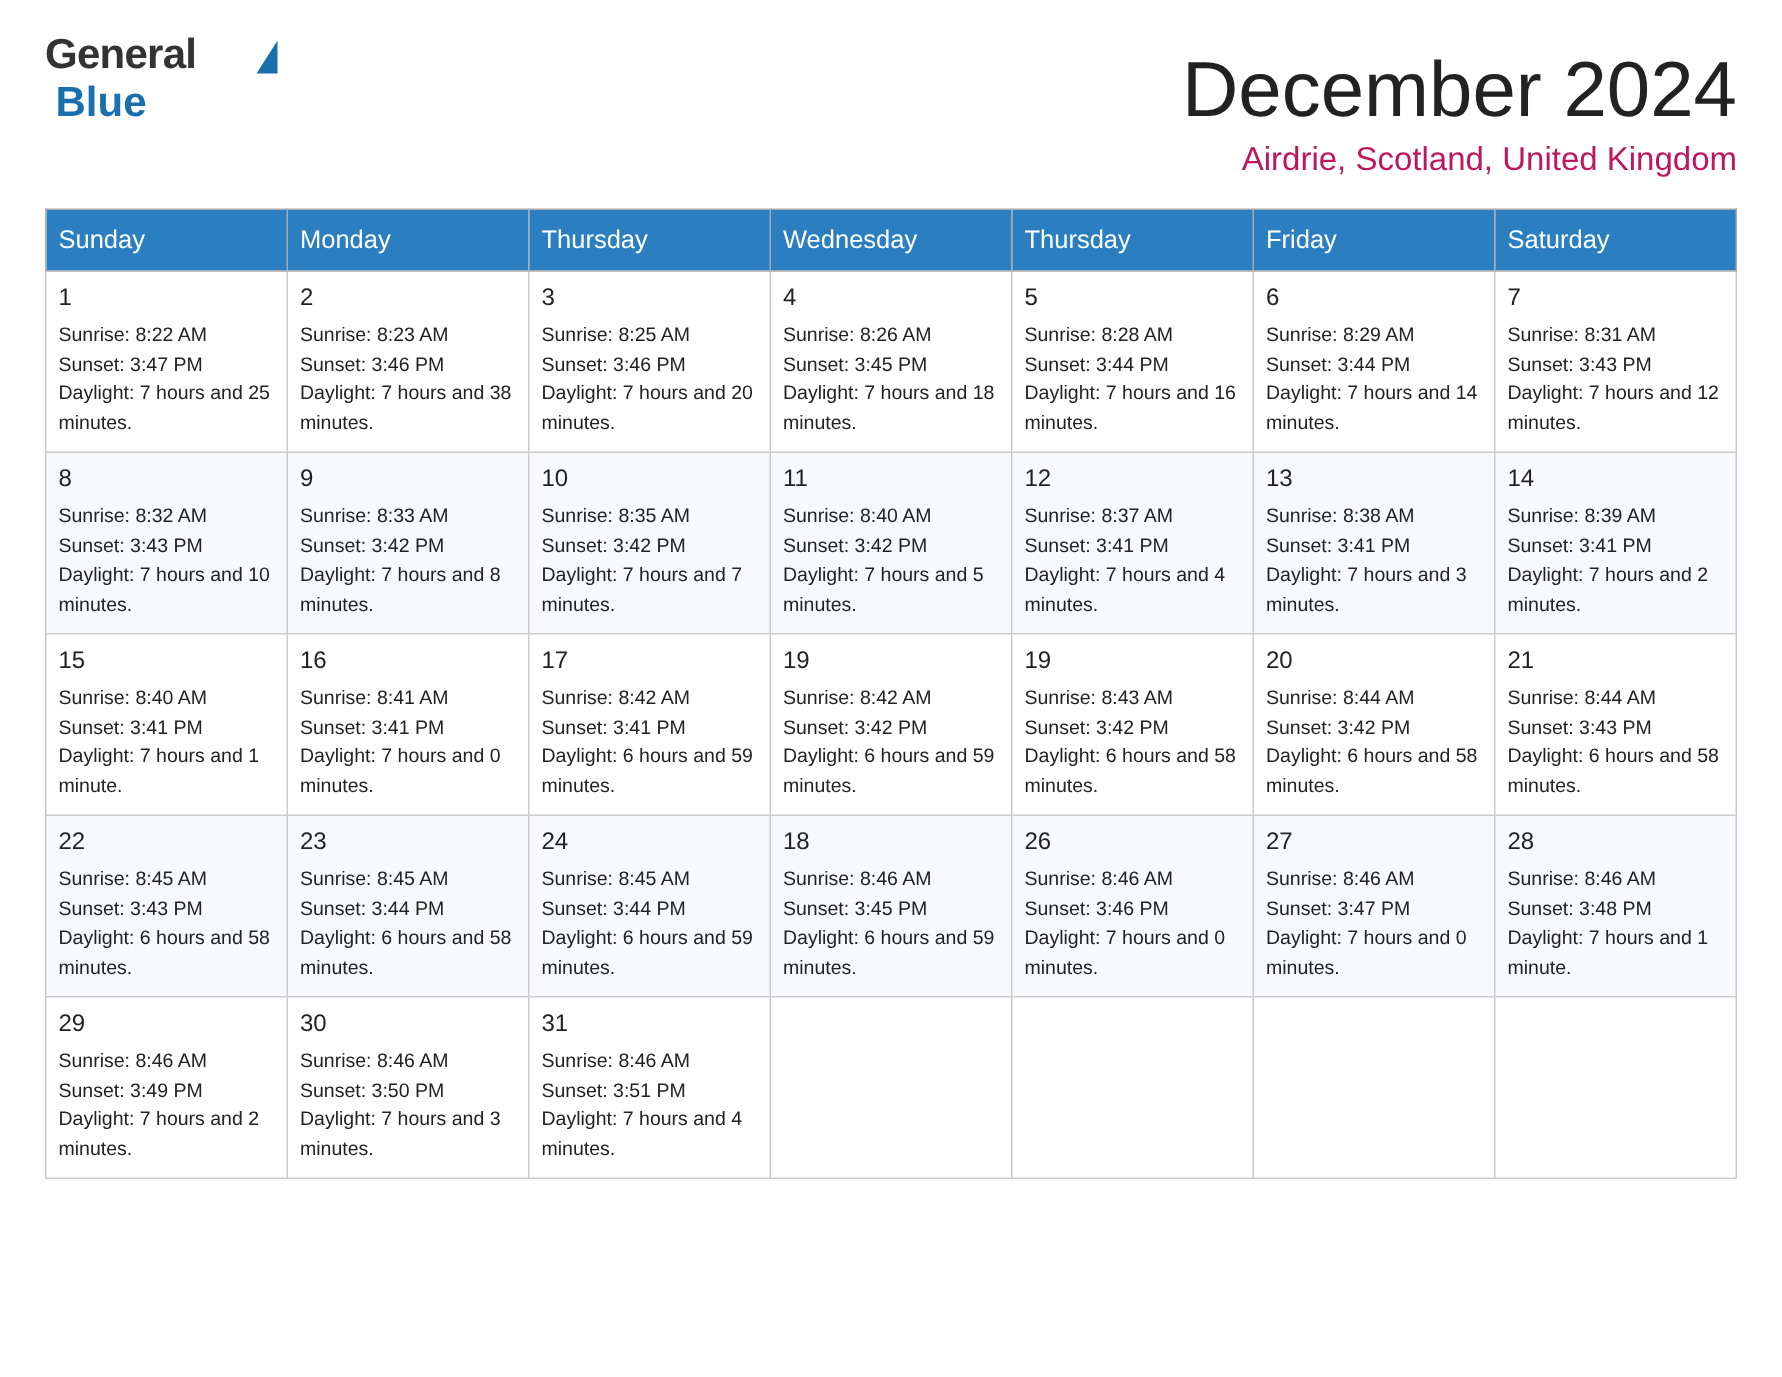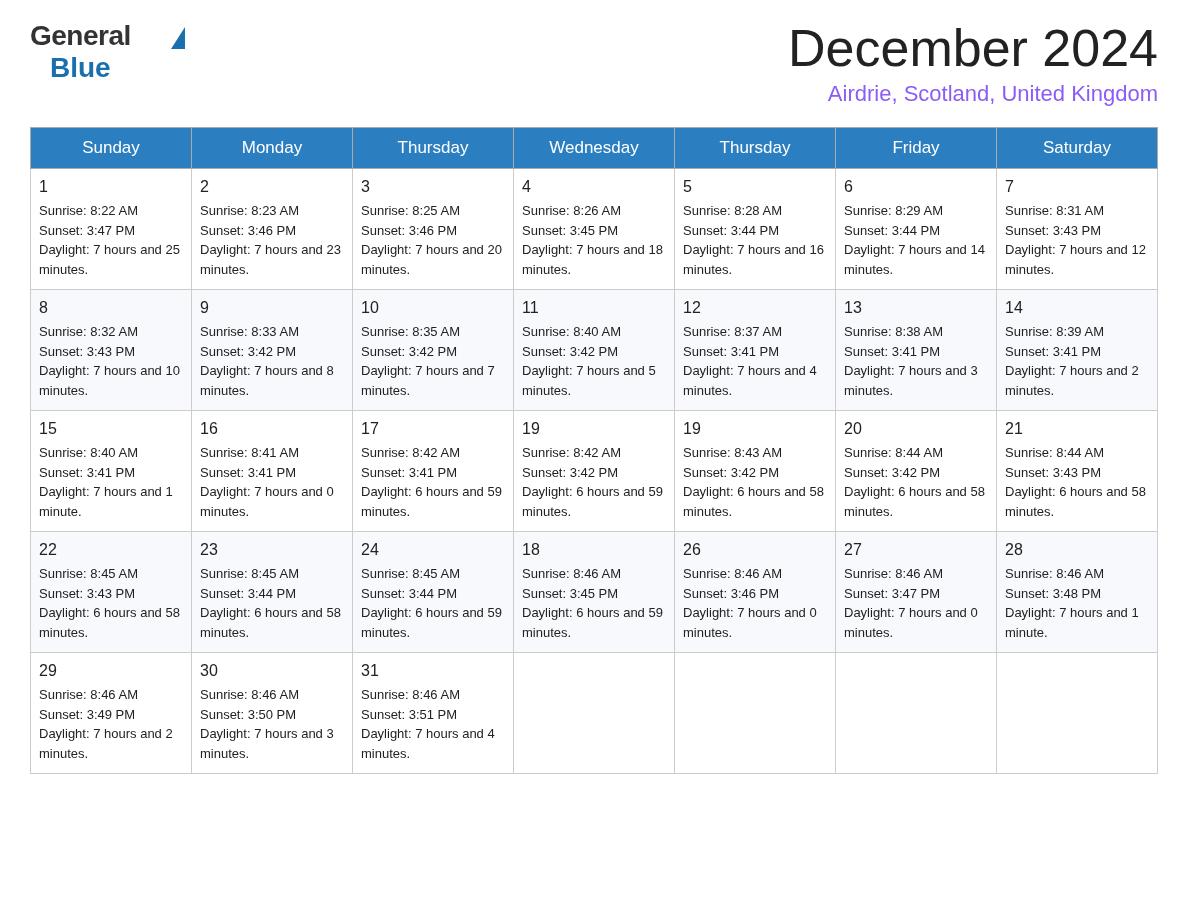--- a/index.html
+++ b/index.html
@@ -28,48 +28,49 @@
       border-left: 14px solid transparent;
       border-right: 0px solid transparent;
       border-bottom: 22px solid #1a6faf;
       margin-left: 3px;
       margin-top: 4px;
     }
     .logo-blue {
       font-size: 28px;
       font-weight: bold;
       color: #1a6faf;
-      margin-left: 18px;
+      margin-left: 5px;
     }
     .title-section {
       text-align: right;
     }
     .month-title {
       font-size: 52px;
       font-weight: normal;
       color: #222;
       line-height: 1.1;
+      margin-top: 12px;
     }
     .location-title {
       font-size: 22px;
-      color: #8b5cf6;
+      color: #be185d;
       margin-top: 4px;
     }
     .calendar {
       width: 100%;
       border-collapse: collapse;
       border: 1px solid #aaa;
     }
     .calendar th {
       background-color: #2b7fc1;
       color: #fff;
       padding: 10px 8px;
       font-size: 17px;
       font-weight: normal;
-      text-align: center;
+      text-align: left;
       border: 1px solid #aaa;
     }
     .calendar td {
       vertical-align: top;
       padding: 6px 8px 10px 8px;
       border: 1px solid #ccc;
       width: 14.28%;
       min-height: 100px;
       background: #fff;
       font-size: 13px;
@@ -134,21 +135,21 @@
         <th>Thursday</th>
         <th>Wednesday</th>
         <th>Thursday</th>
         <th>Friday</th>
         <th>Saturday</th>
       </tr>
   </thead>
   <tbody id="calendar-body">
   <tr>
         <td><span class="day-num">1</span><span>Sunrise: 8:22 AM</span><br><span>Sunset: 3:47 PM</span><br><span>Daylight: 7 hours and 25 minutes.</span></td>
-        <td><span class="day-num">2</span><span>Sunrise: 8:23 AM</span><br><span>Sunset: 3:46 PM</span><br><span>Daylight: 7 hours and 23 minutes.</span></td>
+        <td><span class="day-num">2</span><span>Sunrise: 8:23 AM</span><br><span>Sunset: 3:46 PM</span><br><span>Daylight: 7 hours and 38 minutes.</span></td>
         <td><span class="day-num">3</span><span>Sunrise: 8:25 AM</span><br><span>Sunset: 3:46 PM</span><br><span>Daylight: 7 hours and 20 minutes.</span></td>
         <td><span class="day-num">4</span><span>Sunrise: 8:26 AM</span><br><span>Sunset: 3:45 PM</span><br><span>Daylight: 7 hours and 18 minutes.</span></td>
         <td><span class="day-num">5</span><span>Sunrise: 8:28 AM</span><br><span>Sunset: 3:44 PM</span><br><span>Daylight: 7 hours and 16 minutes.</span></td>
         <td><span class="day-num">6</span><span>Sunrise: 8:29 AM</span><br><span>Sunset: 3:44 PM</span><br><span>Daylight: 7 hours and 14 minutes.</span></td>
         <td><span class="day-num">7</span><span>Sunrise: 8:31 AM</span><br><span>Sunset: 3:43 PM</span><br><span>Daylight: 7 hours and 12 minutes.</span></td>
       </tr>
       <tr>
         <td><span class="day-num">8</span><span>Sunrise: 8:32 AM</span><br><span>Sunset: 3:43 PM</span><br><span>Daylight: 7 hours and 10 minutes.</span></td>
         <td><span class="day-num">9</span><span>Sunrise: 8:33 AM</span><br><span>Sunset: 3:42 PM</span><br><span>Daylight: 7 hours and 8 minutes.</span></td>
         <td><span class="day-num">10</span><span>Sunrise: 8:35 AM</span><br><span>Sunset: 3:42 PM</span><br><span>Daylight: 7 hours and 7 minutes.</span></td>

